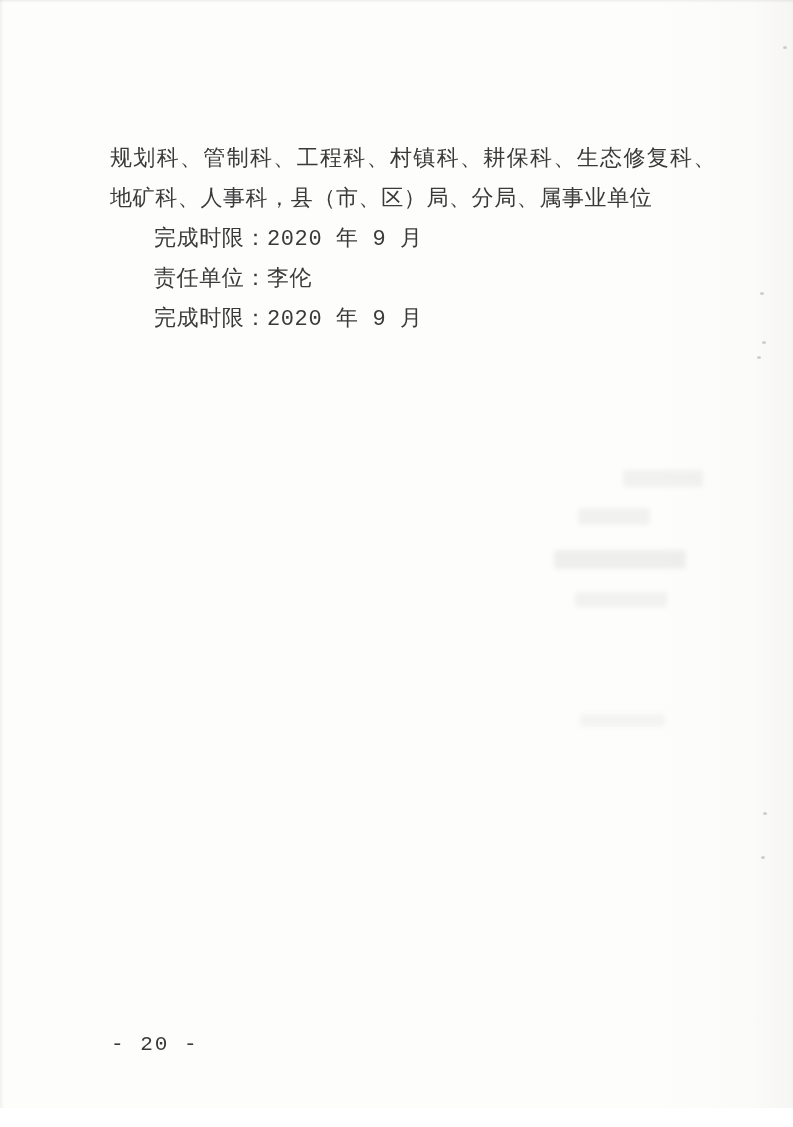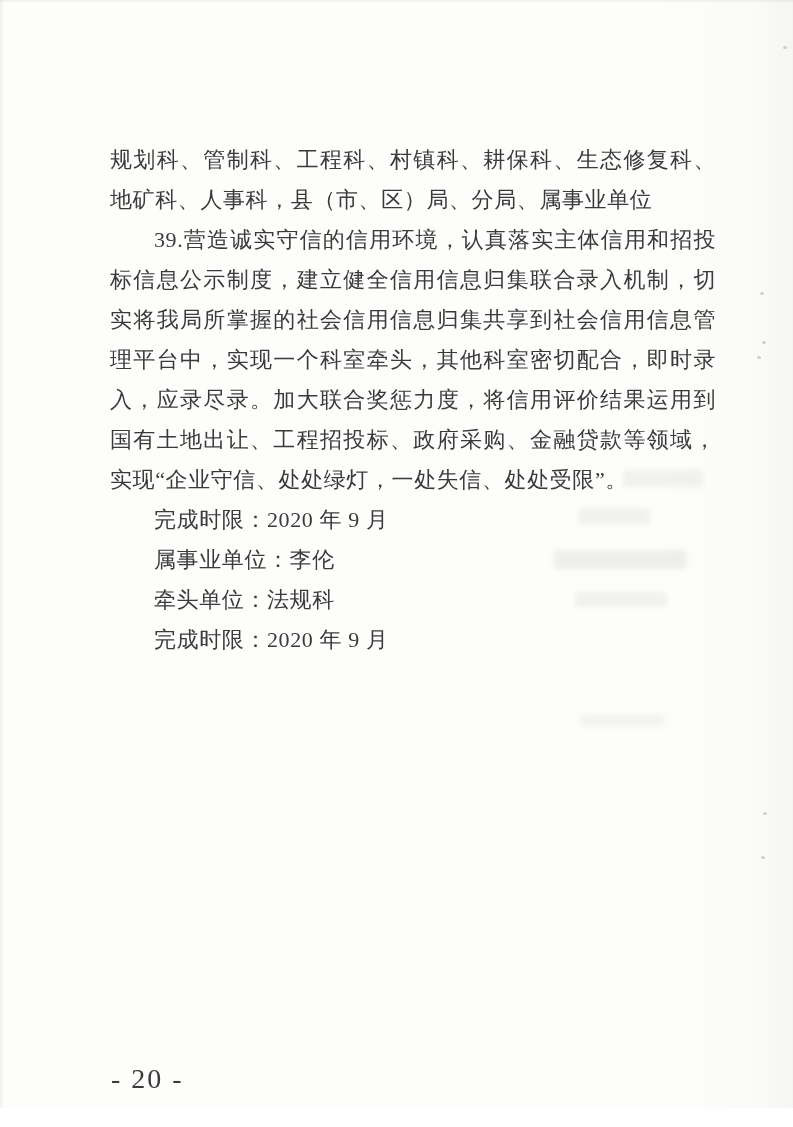--- a/index.html
+++ b/index.html
@@ -6,21 +6,21 @@
     margin: 0;
     padding: 0;
     background: #ffffff;
   }
   .scan-page {
     position: relative;
     width: 793px;
     height: 1108px;
     background: var(--paper, #fdfdfc);
     overflow: hidden;
-    font-family: Liberation Serif, serif;
+    font-family: Liberation Mono, monospace;
   }
   
   .scan-page::before {
     content: "";
     position: absolute;
     inset: 0;
     pointer-events: none;
     background:
       linear-gradient(to bottom, rgba(0,0,0,0.06), rgba(0,0,0,0) 3px),
       linear-gradient(to right, rgba(0,0,0,0.05), rgba(0,0,0,0) 4px),
@@ -41,23 +41,23 @@
   .para {
     margin: 0;
     padding: 0;
   }
   .para.indent {
     text-indent: 44px;
   }
   .page-number {
     position: absolute;
     left: 111px;
-    top: 1064px;
+    top: 1030px;
     color: var(--ink, #3a3a3a);
-    font-size: 28px;
+    font-size: 21px;
     line-height: 30px;
     letter-spacing: 2px;
   }
   
   .smudge {
     position: absolute;
     background: #8f8f88;
     opacity: 0.10;
     filter: blur(2.5px);
     border-radius: 3px;
@@ -85,24 +85,22 @@
   .speck.p4 { left: 757px; top: 356px; }
   .speck.p5 { left: 763px; top: 812px; }
   .speck.p6 { left: 761px; top: 856px; }
 </style>
 </head>
 <body>
 
 <div class="scan-page">
   <div class="text-block">
       <p class="para">规划科、管制科、工程科、村镇科、耕保科、生态修复科、地矿科、人事科，县（市、区）局、分局、属事业单位</p>
-      <p class="para indent">39.营造诚实守信的信用环境，认真落实主体信用和招投标信息公示制度，建立健全信用信息归集联合录入机制，切实将我局所掌握的社会信用信息归集共享到社会信用信息管理平台中，实现一个科室牵头，其他科室密切配合，即时录入，应录尽录。加大联合奖惩力度，将信用评价结果运用到国有土地出让、工程招投标、政府采购、金融贷款等领域，实现“企业守信、处处绿灯，一处失信、处处受限”。</p>
       <p class="para indent">完成时限：2020 年 9 月</p>
-      <p class="para indent">属事业单位：李伦</p>
-      <p class="para indent">牵头单位：法规科</p>
+      <p class="para indent">责任单位：李伦</p>
       <p class="para indent">完成时限：2020 年 9 月</p>
     </div>
 
   <div class="page-number">- 20 -</div>
 
   <div class="smudge s1"></div>
   <div class="smudge s2"></div>
   <div class="smudge s3"></div>
   <div class="smudge s4"></div>
   <div class="smudge s5"></div>

